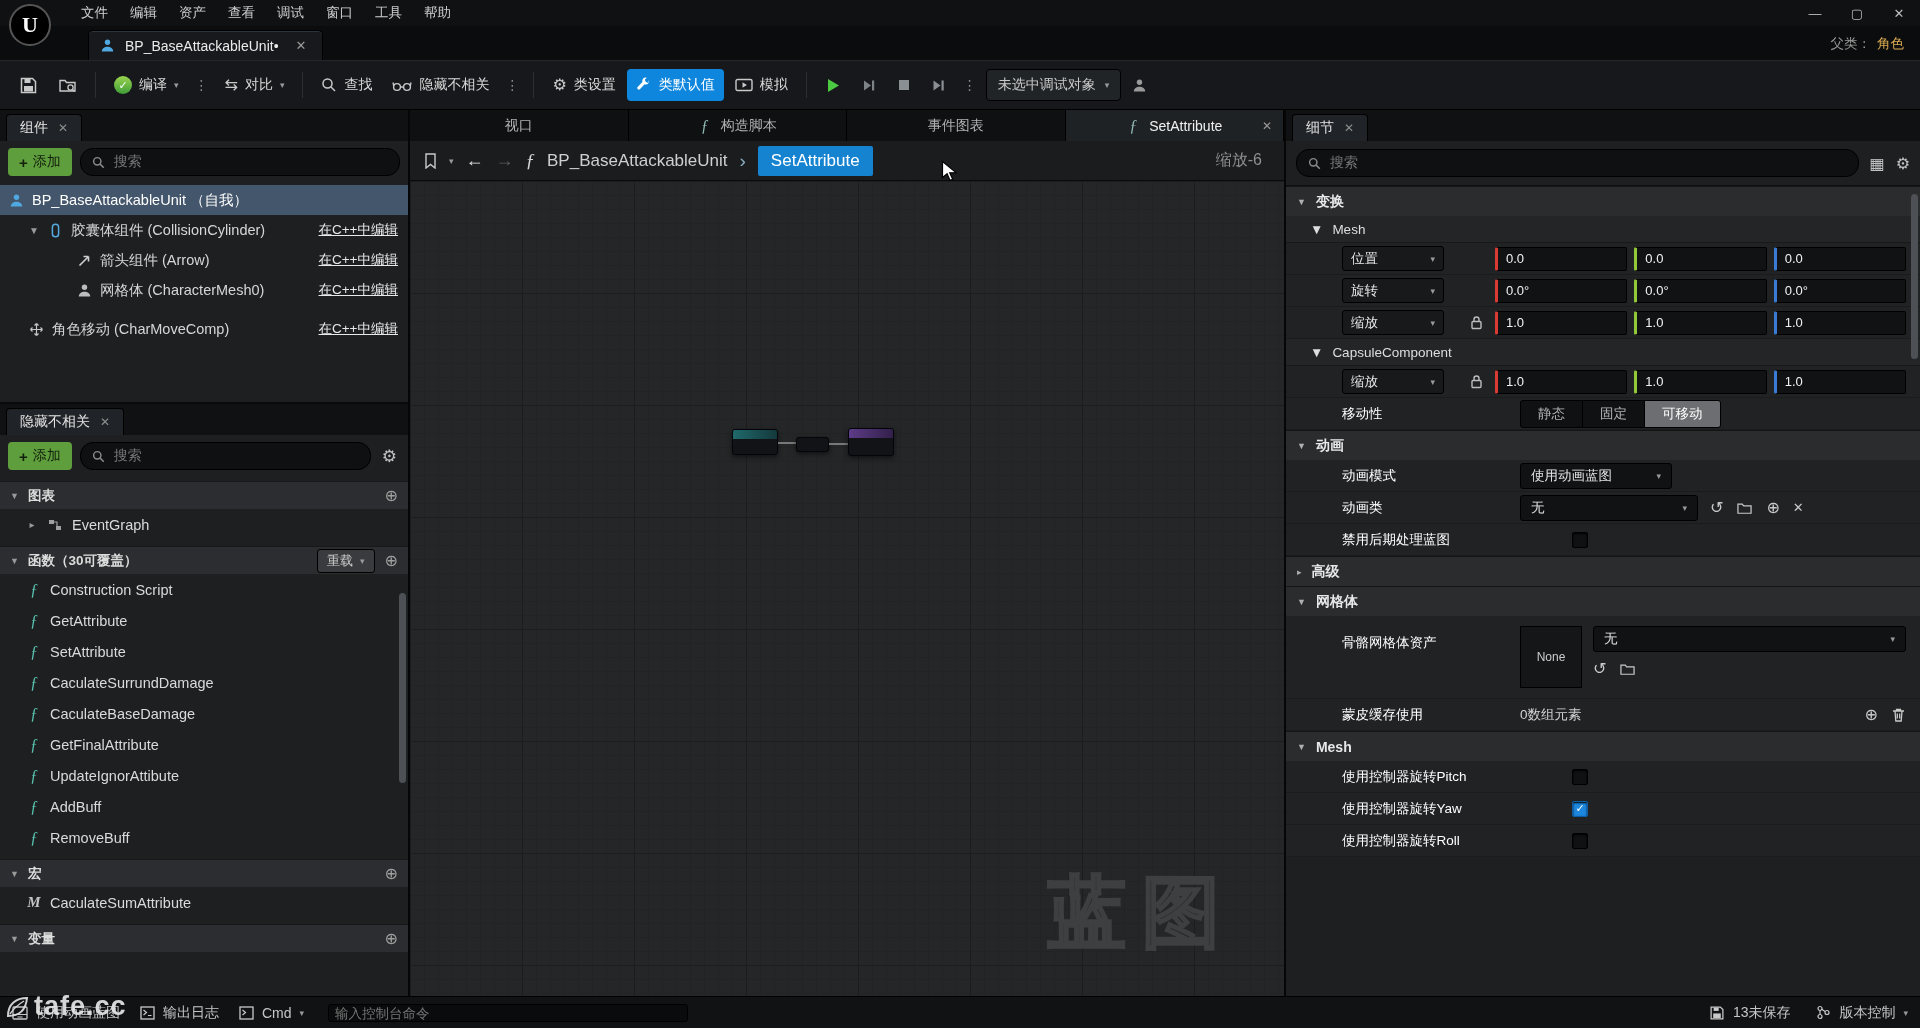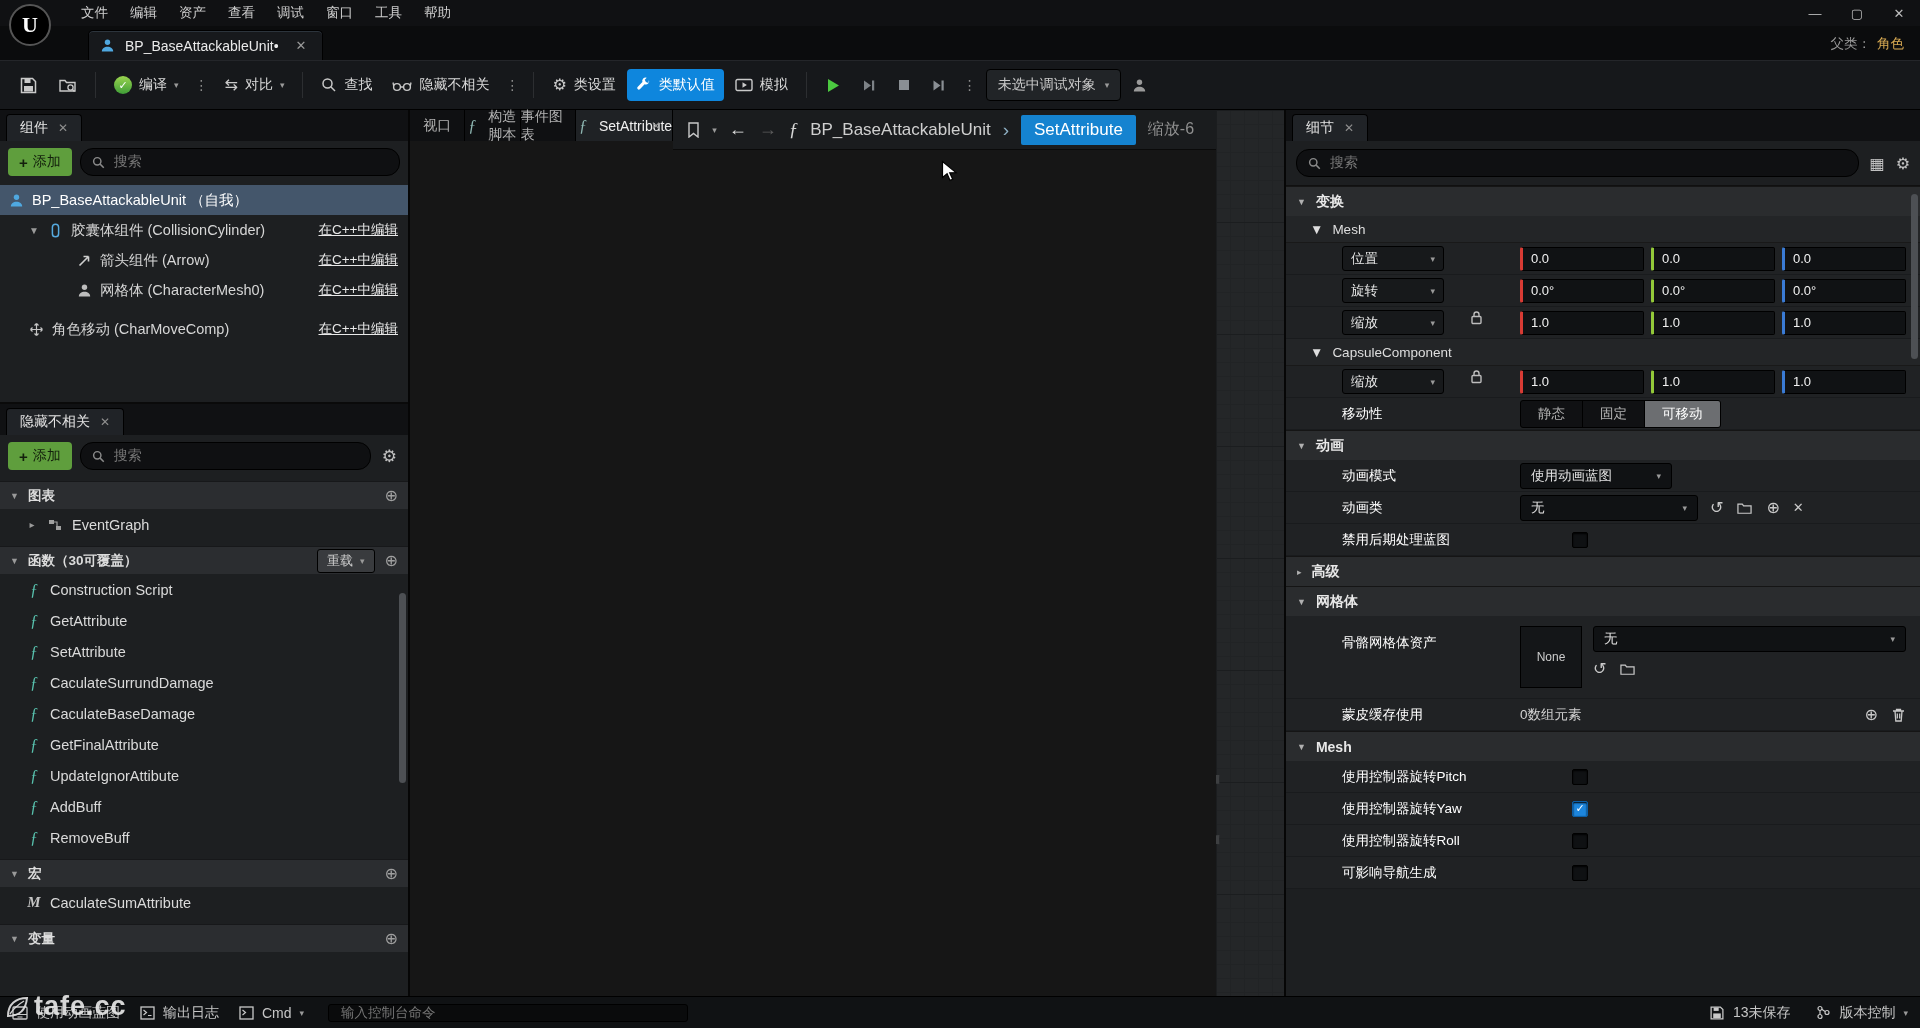--- a/index.html
+++ b/index.html
@@ -71,21 +71,21 @@
 .sec-h .plus{margin-left:auto;color:#9f9f9f;font-size:16px;font-weight:normal}
 .reload-btn{margin-left:auto;display:flex;align-items:center;gap:7px;background:#393b3e;border:1px solid #000;border-radius:3px;padding:2px 9px;font-size:13px;color:#d0d0d0;font-weight:normal}
 .reload-btn + .plus{margin-left:10px}
 .mbp-item{height:31px;display:flex;align-items:center;gap:9px;padding-left:27px;font-size:14.5px;color:#dadada}
 .mbp-item .caret{width:10px;padding:0}
 .fic{color:#58c2ae;font-style:italic;font-family:"Liberation Serif","DejaVu Serif",serif;font-size:16px;width:14px;text-align:center;flex:0 0 auto}
 .mic{color:#c5c5c5;font-style:italic;font-family:"Liberation Serif","DejaVu Serif",serif;font-size:15px;width:14px;text-align:center;font-weight:bold}
 .mbp-scroll{position:absolute;right:2px;top:116px;width:7px;height:190px;background:#4d5054;border-radius:4px}
 
 
-.graph-col{flex:1;display:flex;min-width:0;border-right:2px solid #060606}
+.graph-col{flex:1;display:flex;flex-direction:column;min-width:0;border-right:2px solid #060606}
 .gtabs{height:31px;background:#0f1012;display:flex;align-items:stretch;flex:0 0 auto}
 .gtab{flex:1;display:flex;align-items:center;justify-content:center;gap:9px;color:#b2b2b2;font-size:14px;border-right:1px solid #000;position:relative}
 .gtab.active{background:#1f2225;color:#f0f0f0}
 .gtab .close{position:absolute;right:11px;color:#9a9a9a;font-size:12px}
 .crumbbar{height:40px;background:#1a1c1e;border-bottom:1px solid #0a0a0a;display:flex;align-items:center;padding:0 14px;gap:12px;flex:0 0 auto}
 .nav-arrow{font-size:18px;color:#e2e2e2}
 .nav-arrow.dim{color:#5d5d5d}
 .crumb-f{color:#d6d6d6;font-style:italic;font-family:"Liberation Serif","DejaVu Serif",serif;font-size:19px}
 .crumb-root{font-size:17px;color:#cfcfcf}
 .crumb-sep{color:#8fb0c4;font-size:19px}
@@ -110,21 +110,21 @@
 
 .details-col{width:634px;flex:0 0 auto;display:flex;flex-direction:column;background:#1d1f21;border-left:0;min-height:0}
 .d-search-row{display:flex;align-items:center;gap:11px;padding:8px 10px;flex:0 0 auto}
 .d-ic{color:#c0c0c0;font-size:16px}
 .d-body{flex:1;min-height:0;overflow:hidden;position:relative;border-top:1px solid #101010}
 .cat{height:30px;background:#2a2c2e;border-top:1px solid #151515;display:flex;align-items:center;gap:10px;padding:0 11px;color:#e8e8e8;font-size:14px;font-weight:bold}
 .cat .tri{font-size:9px;color:#b0b0b0;font-weight:normal}
 .subcat{height:27px;display:flex;align-items:center;gap:9px;padding-left:24px;color:#dedede;font-size:13.5px;background:#232527;border-bottom:1px solid #191919}
 .prow{min-height:32px;display:flex;align-items:center;padding-left:56px;padding-right:14px;border-bottom:1px solid #191b1d;background:#202224}
 .plabel{width:178px;flex:0 0 auto;color:#ffffff;font-size:13.5px;white-space:nowrap}
-.vec-zone{width:178px;flex:0 0 auto;display:flex;align-items:flex-start}
+.vec-zone{width:153px;flex:0 0 auto;display:flex;align-items:center}
 .vec-dd{width:102px;height:25px;background:#17191b;border:1px solid #000;border-radius:3px;display:flex;align-items:center;padding:0 8px;gap:6px;color:#e6e6e6;font-size:13.5px}
 .vec-dd .chev{margin-left:auto}
 .lock{margin-left:26px;display:flex}
 .vec-fields{flex:1;display:flex;gap:7px}
 .nfield{flex:1;height:24px;background:#101214;border:1px solid #000;border-left:3px solid #888;border-radius:2px;display:flex;align-items:center;padding:0 8px;color:#f2f2f2;font-size:13px}
 .nf-x{border-left-color:#d83b34}.nf-y{border-left-color:#93c939}.nf-z{border-left-color:#3a7bd5}
 .seg{display:flex;background:#101113;border:1px solid #000;border-radius:3px;overflow:hidden}
 .seg .opt{padding:4px 17px;font-size:13.5px;color:#b5b5b5;border-right:1px solid #000}
 .seg .opt:last-child{border-right:none}
 .seg .opt.sel{background:#6c6e71;color:#fff}
@@ -140,21 +140,21 @@
 .skel-row .plabel{padding-top:8px}
 .thumb{width:62px;height:62px;background:#141618;border:1px solid #000;display:flex;align-items:center;justify-content:center;color:#cccccc;font-size:12px;margin-right:11px;flex:0 0 auto}
 .skel-right{flex:1;display:flex;flex-direction:column;gap:9px}
 .arr-val{color:#d2d2d2;font-size:13.5px}
 .spacer{flex:1}
 .d-scroll{position:absolute;right:2px;top:8px;width:7px;height:165px;background:#4d5054;border-radius:4px}
 
 
 .statusbar{height:32px;background:#101214;border-top:1px solid #000;display:flex;align-items:center;flex:0 0 auto;padding:0 12px;gap:20px;position:relative;z-index:4}
 .sb-item{display:flex;align-items:center;gap:8px;color:#c6c6c6;font-size:14px;white-space:nowrap}
-.console{width:360px;height:18px;background:#0a0b0c;border:1px solid #000;border-radius:3px;display:flex;align-items:center;padding:0 10px;margin-left:4px}
+.console{width:360px;height:18px;background:#0a0b0c;border:1px solid #000;border-radius:3px;display:flex;align-items:flex-start;padding:0 4px;margin-left:4px}
 .console input{background:transparent;border:none;outline:none;color:#8a8a8a;font-size:13.5px;width:100%;font-family:inherit}
 .sb-right{margin-left:auto;display:flex;align-items:center;gap:26px}
 
 .site-watermark{position:absolute;left:4px;bottom:6px;z-index:50;display:flex;align-items:center;gap:4px;
   color:#e6e6e6;font-size:27px;font-weight:bold;opacity:.92;letter-spacing:1px}
 </style>
 </head>
 <body>
 
 <div id="app">
@@ -720,24 +720,20 @@
                 <div class="cbx"></div>
               </div>
               <div class="prow">
                 <span class="plabel" style="width: 230px;">使用控制器旋转Yaw</span>
                 <div class="cbx checked"></div>
               </div>
               <div class="prow">
                 <span class="plabel" style="width: 230px;">使用控制器旋转Roll</span>
                 <div class="cbx"></div>
               </div>
-              <div class="prow">
-                <span class="plabel" style="width: 230px;">可影响导航生成</span>
-                <div class="cbx"></div>
-              </div>
             </div>
 
           <div class="d-scroll"></div>
         </div>
       </div>
     </div>
   </div>
 
   <div class="statusbar">
     <span class="sb-item">

